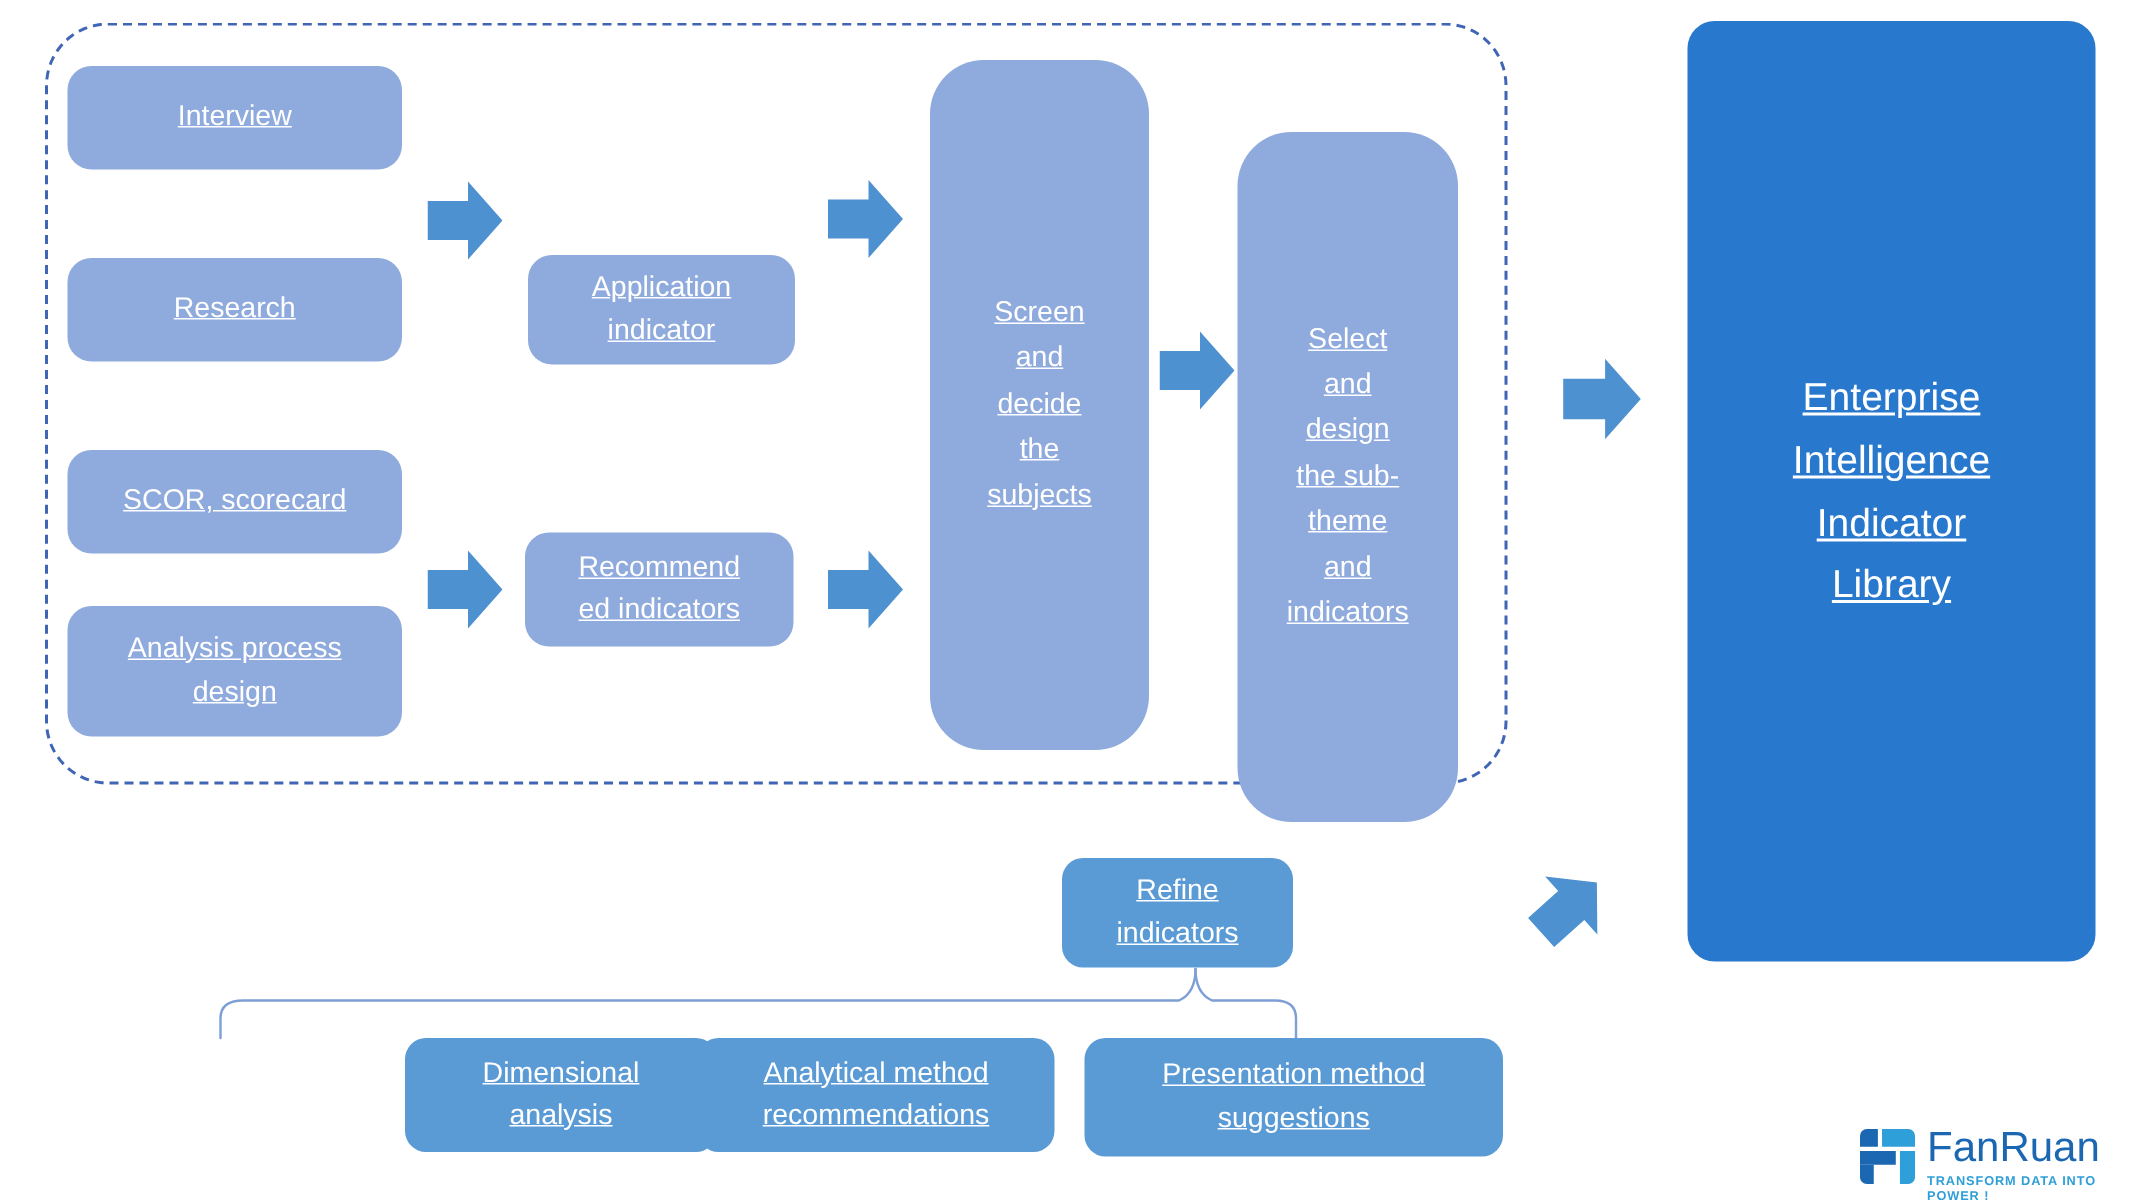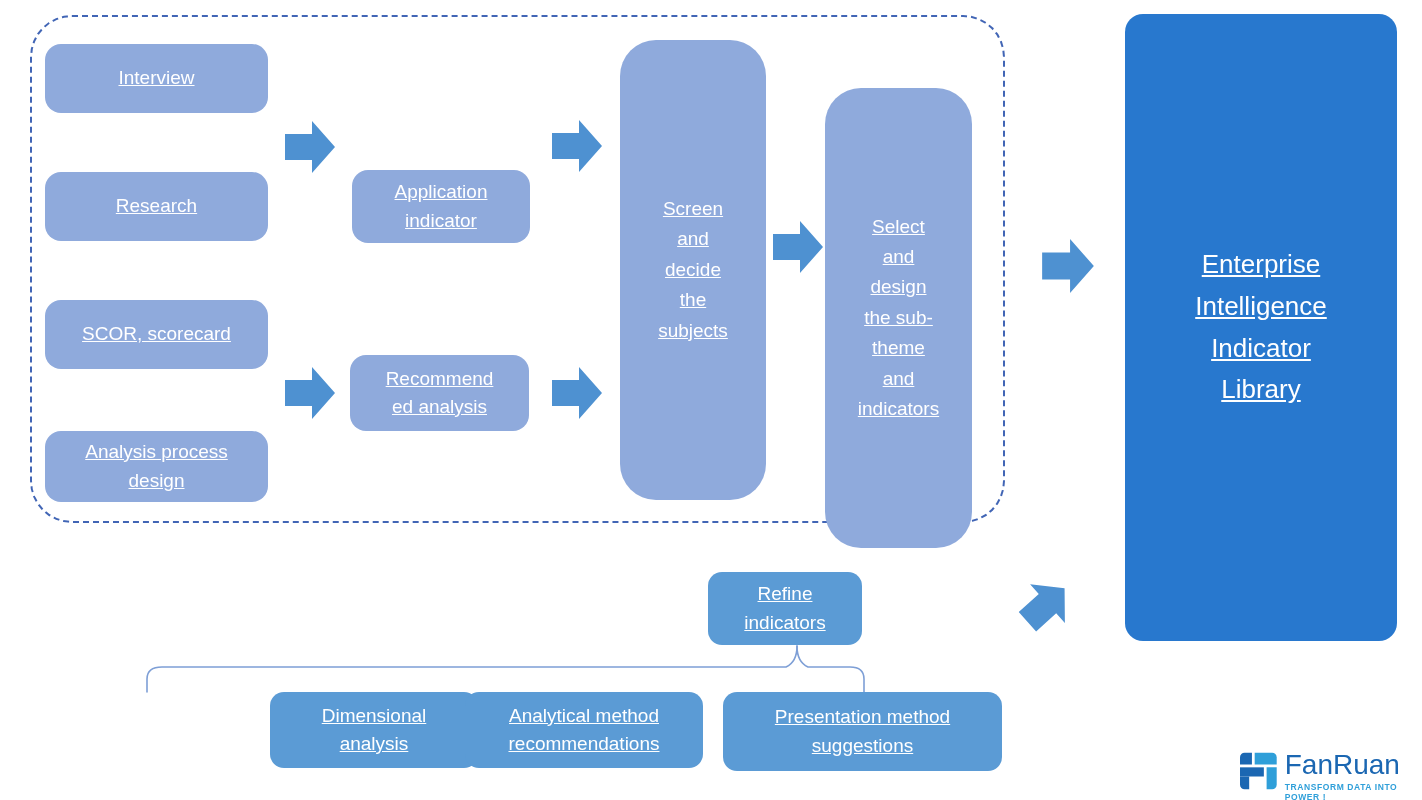--- a/index.html
+++ b/index.html
@@ -42,38 +42,38 @@
 </head>
 <body>
 
 <div id="stage">
 
   <div class="dashed-group"></div>
 
   <div class="box light" style="left:45px;top:44px;width:223px;height:69px;">Interview</div>
   <div class="box light" style="left:45px;top:300px;width:223px;height:69px;">SCOR, scorecard</div>
   <div class="box light" style="left:45px;top:172px;width:223px;height:69px;">Research</div>
-  <div class="box light" style="left:45px;top:431px;width:223px;height:71px;">Analysis process
+  <div class="box light" style="left:45px;top:404px;width:223px;height:87px;">Analysis process
 design</div>
 
   <div class="arrow" style="left:285px;top:118px;">
     <svg width="50" height="58" viewBox="0 0 50 58">
         <path d="M0,16 H27 V3 L50,29 L27,55 V42 H0 Z" fill="var(--c-arrow)"></path>
       </svg>
   </div>
   <div class="arrow" style="left:285px;top:364px;">
     <svg width="50" height="58" viewBox="0 0 50 58">
         <path d="M0,16 H27 V3 L50,29 L27,55 V42 H0 Z" fill="var(--c-arrow)"></path>
       </svg>
   </div>
 
   <div class="box light" style="left:352px;top:170px;width:178px;height:73px;">Application
 indicator</div>
   <div class="box light" style="left:350px;top:355px;width:179px;height:76px;">Recommend
-ed analysis</div>
+ed indicators</div>
 
   <div class="arrow" style="left:552px;top:117px;">
     <svg width="50" height="58" viewBox="0 0 50 58">
         <path d="M0,16 H27 V3 L50,29 L27,55 V42 H0 Z" fill="var(--c-arrow)"></path>
       </svg>
   </div>
   <div class="arrow" style="left:552px;top:364px;">
     <svg width="50" height="58" viewBox="0 0 50 58">
         <path d="M0,16 H27 V3 L50,29 L27,55 V42 H0 Z" fill="var(--c-arrow)"></path>
       </svg>

